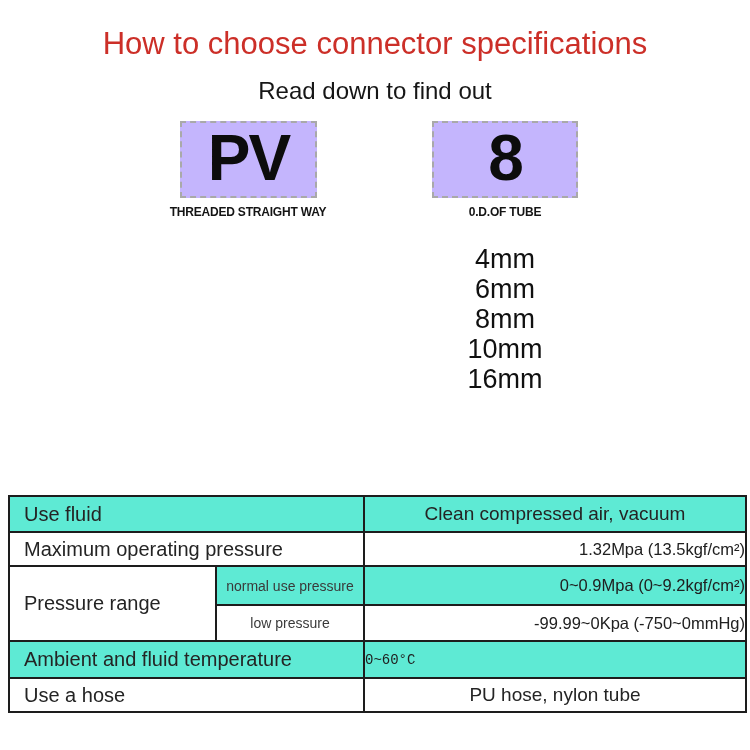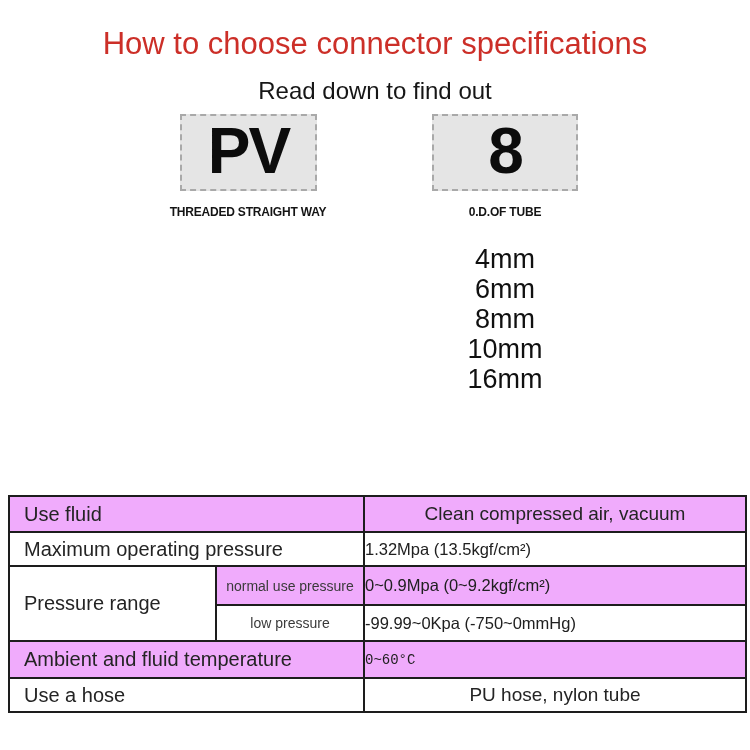--- a/index.html
+++ b/index.html
@@ -11,22 +11,22 @@
   }
   .page-title {
     position: absolute; top: 26px; left: 0; width: 750px;
     text-align: center; font-size: 31px; font-weight: 400; color: #cc2f28;
   }
   .page-subtitle {
     position: absolute; top: 77px; left: 0; width: 750px;
     text-align: center; font-size: 24px; font-weight: 400; color: #161616;
   }
   .dashed-box {
-    position: absolute; top: 114px; height: 77px;
-    border: 2px dashed #a9a9a9; background: #e5e5e5;
+    position: absolute; top: 121px; height: 77px;
+    border: 2px dashed #a9a9a9; background: #c4b5fd;
     display: flex; align-items: center; justify-content: center;
   }
   .box-series { left: 180px; width: 137px; }
   .box-od    { left: 432px; width: 146px; }
   .box-code {
     font-size: 64px; font-weight: 700; color: #0c0c0c;
     letter-spacing: -2px; line-height: 1; padding-bottom: 4px;
   }
   .box-caption {
     position: absolute; top: 205px; height: 15px;
@@ -41,25 +41,25 @@
   }
   .size-item { font-size: 27px; line-height: 30px; color: #101010; }
   .spec-table {
     position: absolute; left: 8px; top: 495px; width: 737px;
     border-collapse: collapse; table-layout: fixed;
   }
   .spec-table td {
     border: 2px solid #1d1d1d; background: #ffffff;
     vertical-align: middle; overflow: hidden;
   }
-  .spec-table td.beige { background: #f0abfc; }
+  .spec-table td.beige { background: #5eead4; }
   .spec-table td.lbl  { text-align: left; padding-left: 14px; font-size: 20px; color: #242424; }
   .spec-table td.sub  { text-align: center; font-size: 14px; color: #3a3a3a; }
   .spec-table td.val  { text-align: center; font-size: 19px; color: #242424; }
-  .spec-table td.val-sm { text-align: left; font-size: 16.5px; color: #202020; }
+  .spec-table td.val-sm { text-align: right; font-size: 16.5px; color: #202020; }
   .spec-table td.val-xs { font-size: 14px; color: #202020; font-family: Liberation Mono, monospace; }
   .r1 { height: 36px; } .r2 { height: 34px; } .r3 { height: 39px; }
   .r4 { height: 36px; padding-left: 28px; } .r5 { height: 37px; } .r6 { height: 34px; }
 </style>
 </head>
 <body>
 
 <div class="canvas">
 
   <div class="page-title">How to choose connector specifications</div>

